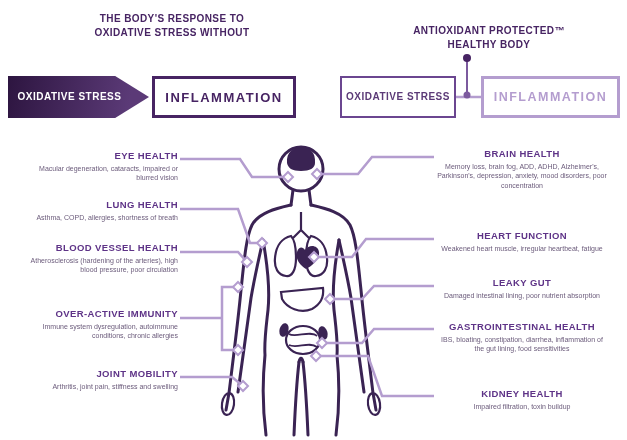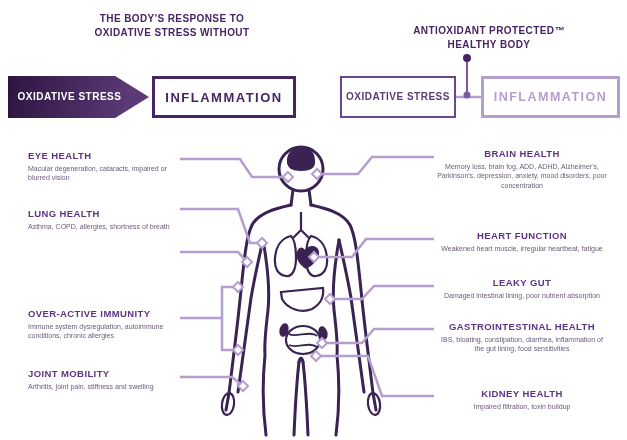--- a/index.html
+++ b/index.html
@@ -40,21 +40,21 @@
   }
   
   .callout{line-height:1.25;}
   .callout .hd{
     display:block;font-weight:bold;color:#5e3387;font-size:9.5px;
     letter-spacing:.4px;text-transform:uppercase;margin-bottom:2px;
   }
   .callout .ds{
     display:block;color:#6b5b7b;font-size:7px;line-height:1.35;
   }
-  .callout.left{text-align:left;width:150px;}
+  .callout.left{text-align:right;width:150px;}
   .callout.right{text-align:center;width:172px;}
   svg{display:block;}
 </style>
 </head>
 <body>
 
 <div id="stage">
 
   <div class="abs big-title" style="left:52px;top:12px;width:240px;">
     <div>THE BODY'S RESPONSE TO</div>
@@ -158,23 +158,27 @@
       <path d="M330,294 L335,299 L330,304 L325,299 Z"></path>
       <path d="M322,338 L327,343 L322,348 L317,343 Z"></path>
       <path d="M316,351 L321,356 L316,361 L311,356 Z"></path>
     </g>
   </svg>
 
   <div class="abs callout left" style="right:449px;top:150px;">
     <span class="hd">EYE HEALTH</span>
     <span class="ds">Macular degeneration, cataracts, impaired or blurred vision</span>
   </div>
-  <div class="abs callout left" style="right:449px;top:199px;margin-top:9px;">
+  <div class="abs callout left" style="right:449px;top:199px;">
     <span class="hd">LUNG HEALTH</span>
     <span class="ds">Asthma, COPD, allergies, shortness of breath</span>
+  </div>
+  <div class="abs callout left" style="right:449px;top:242px;">
+    <span class="hd">BLOOD VESSEL HEALTH</span>
+    <span class="ds">Atherosclerosis (hardening of the arteries), high blood pressure, poor circulation</span>
   </div>
   <div class="abs callout left" style="right:449px;top:308px;">
     <span class="hd">OVER-ACTIVE IMMUNITY</span>
     <span class="ds">Immune system dysregulation, autoimmune conditions, chronic allergies</span>
   </div>
   <div class="abs callout left" style="right:449px;top:368px;">
     <span class="hd">JOINT MOBILITY</span>
     <span class="ds">Arthritis, joint pain, stiffness and swelling</span>
   </div>
 

